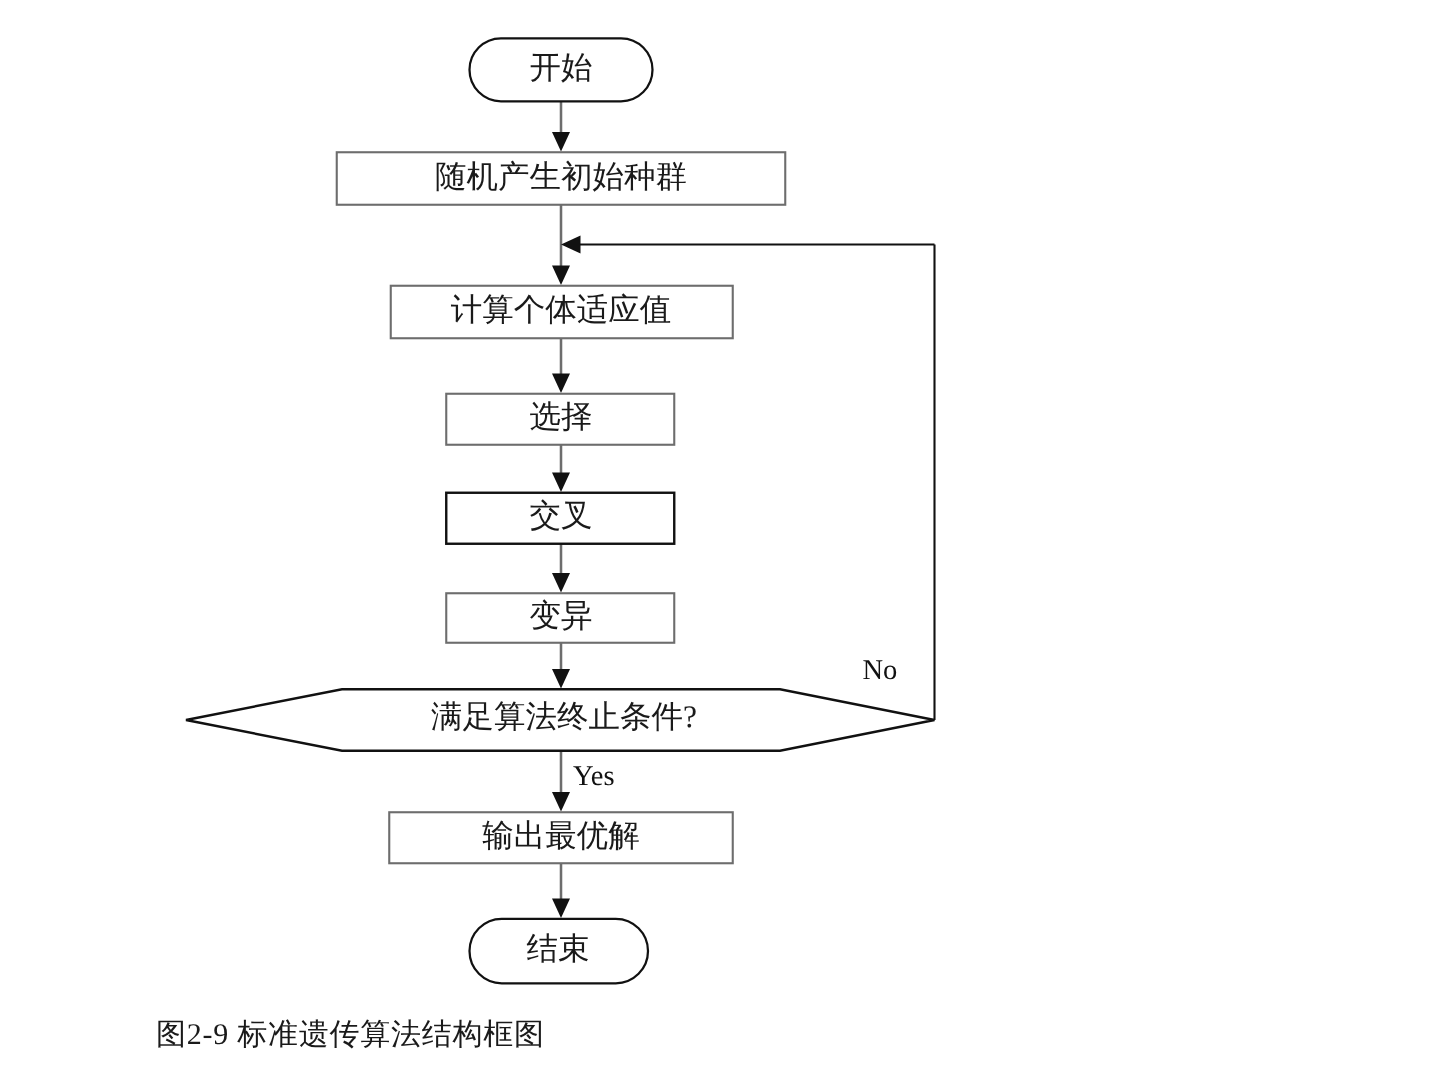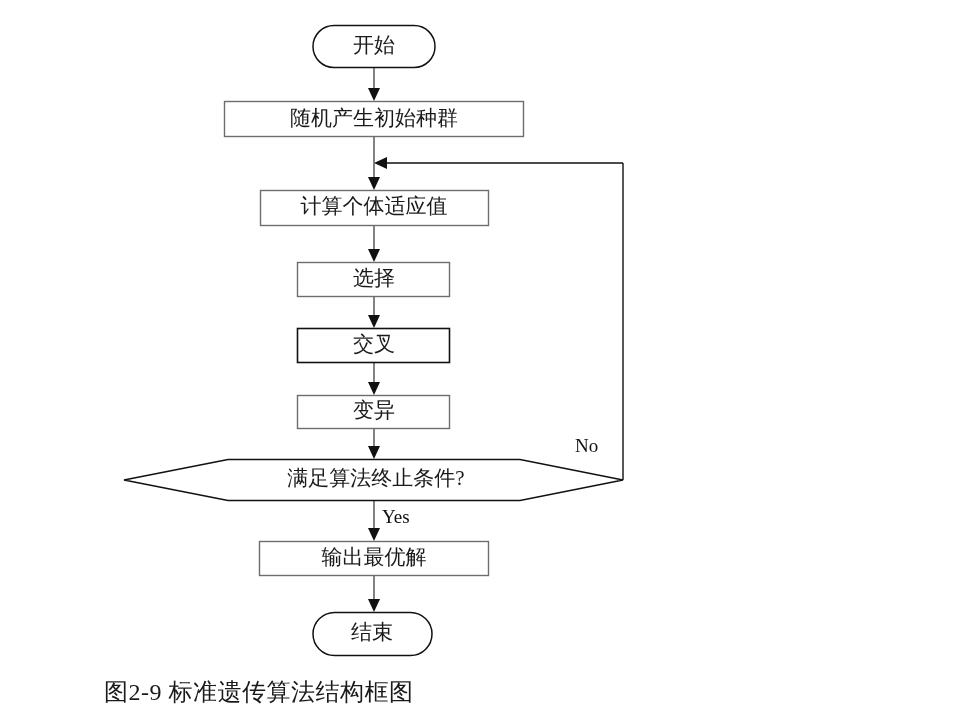--- a/index.html
+++ b/index.html
@@ -65,21 +65,21 @@
     fill: none;
   }
   .arrowhead {
     fill: #111111;
   }
   .caption {
     position: absolute;
     left: 104px;
     top: 676px;
     font-family: "Liberation Serif", "DejaVu Serif", serif;
-    font-size: 24px;
+    font-size: 20px;
     color: #1a1a1a;
     letter-spacing: 0.5px;
     white-space: nowrap;
     text-align: right;
   }
 </style>
 </head>
 <body>
 
 <div id="canvas">

